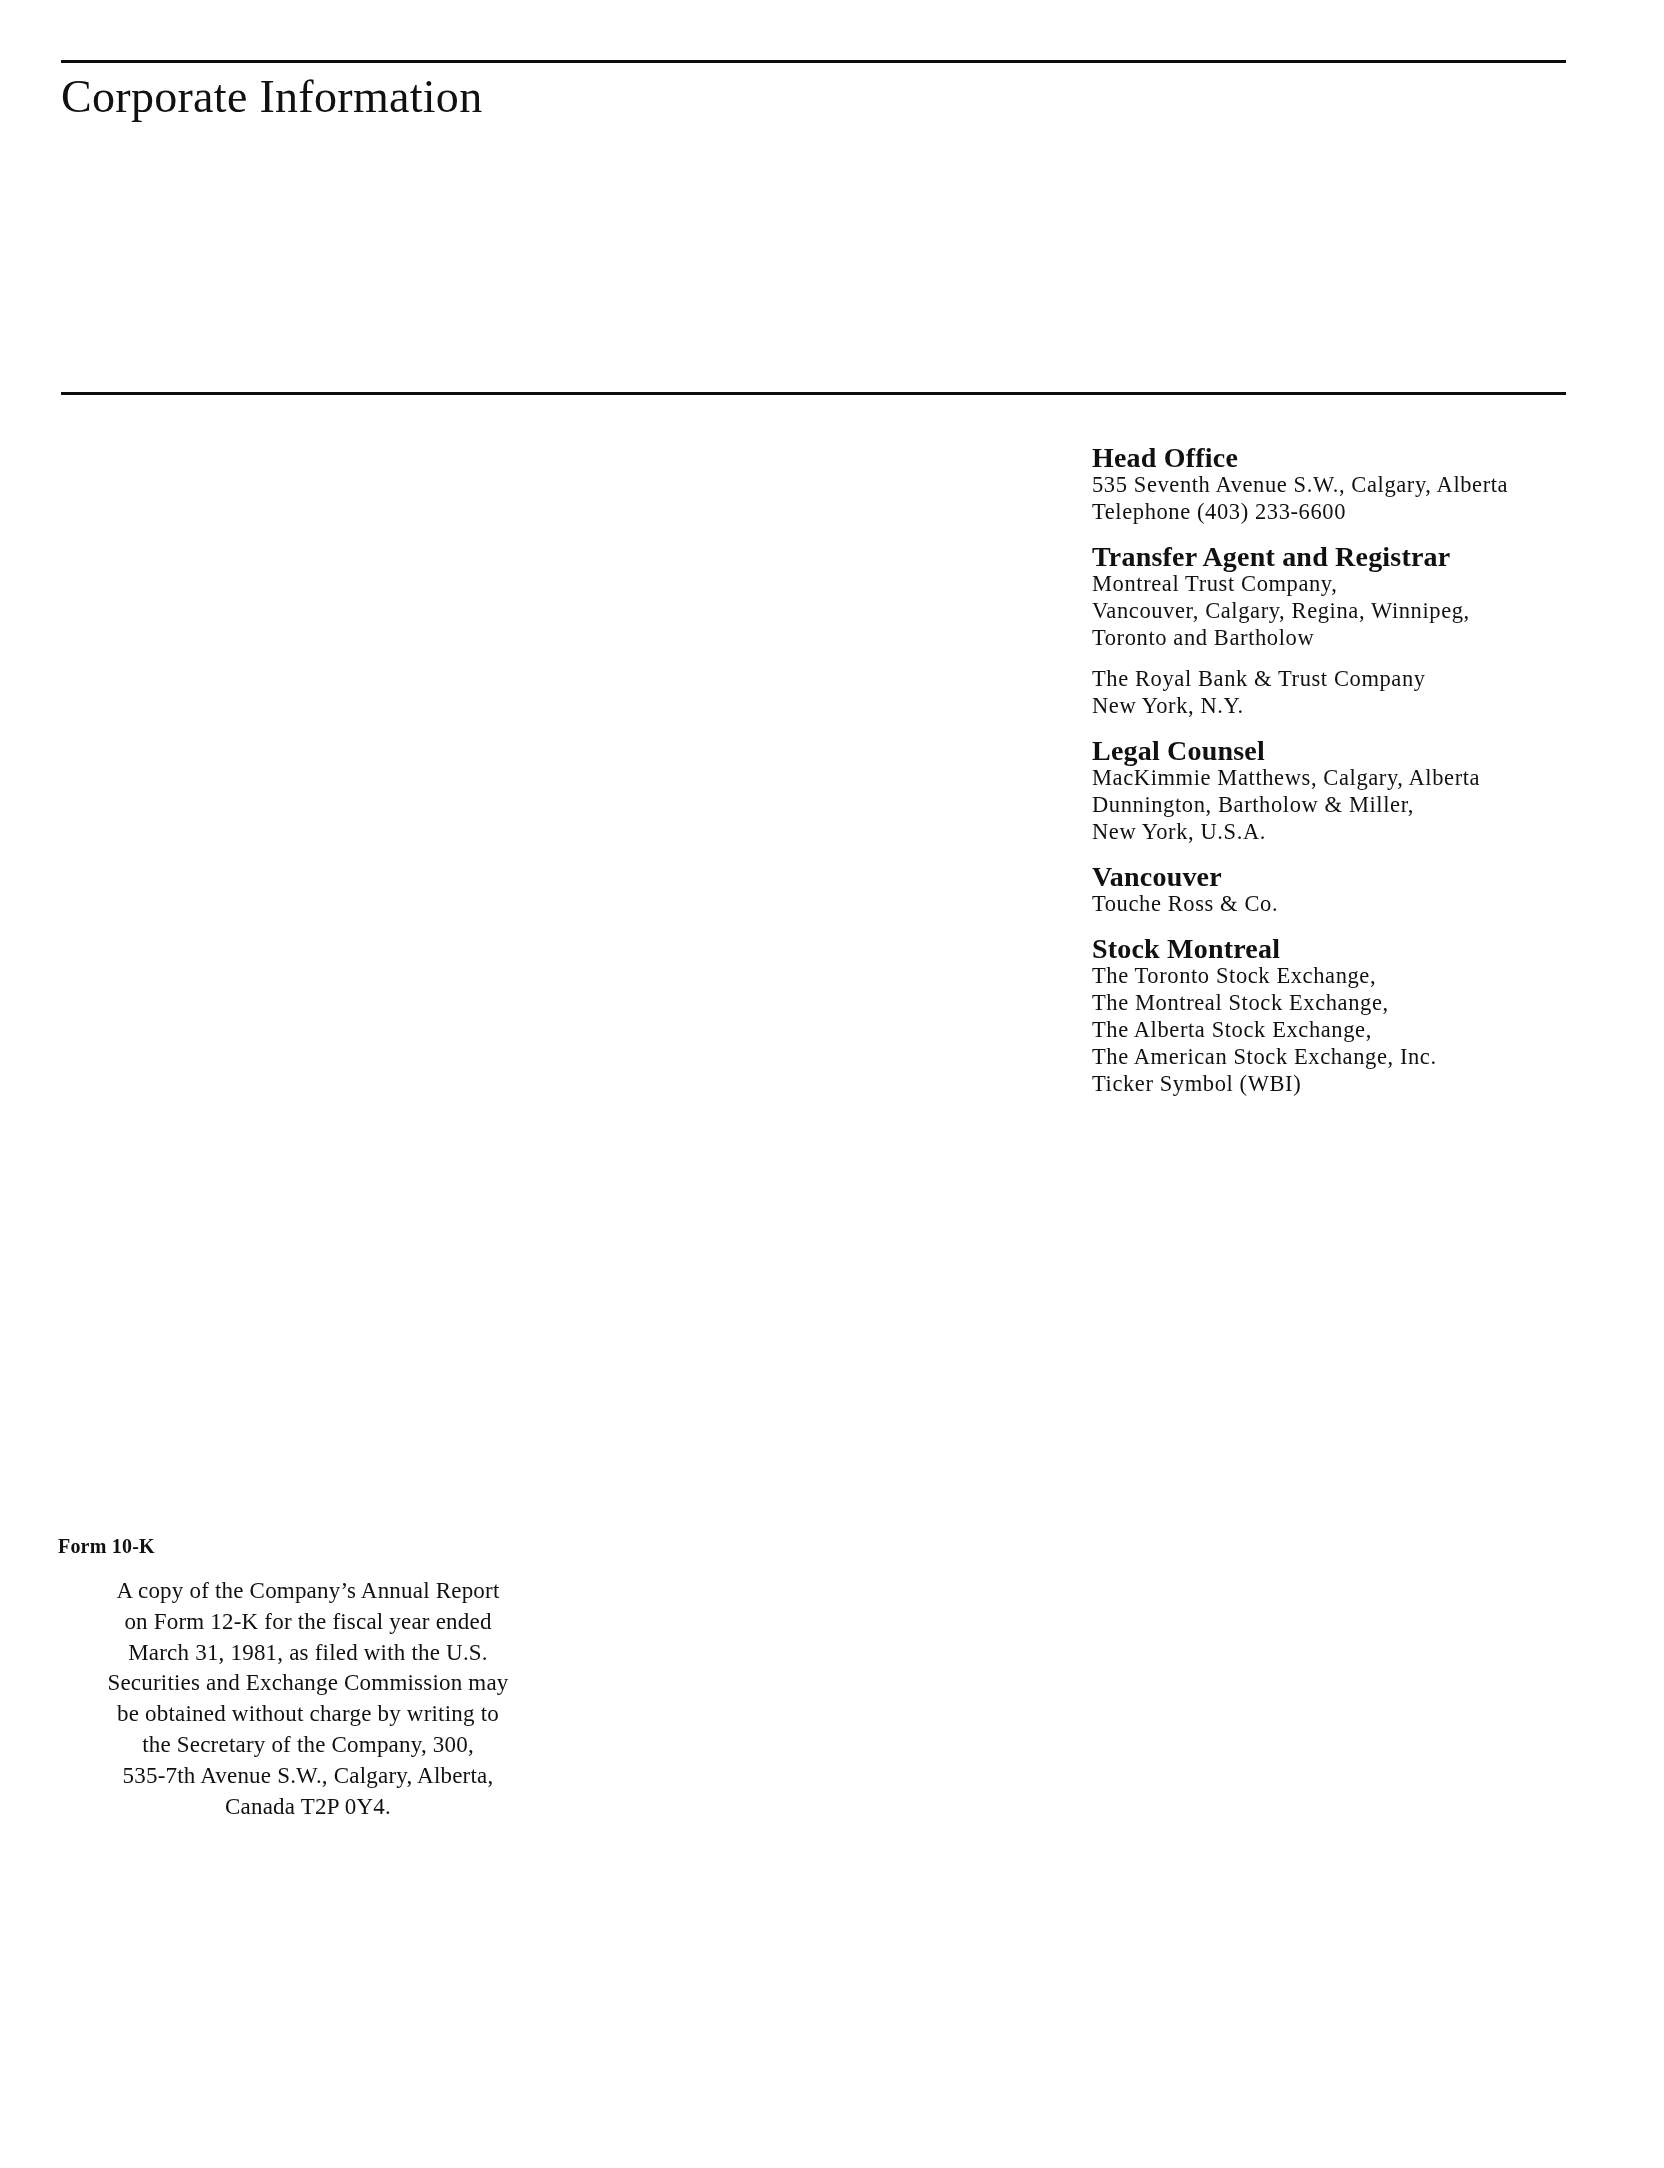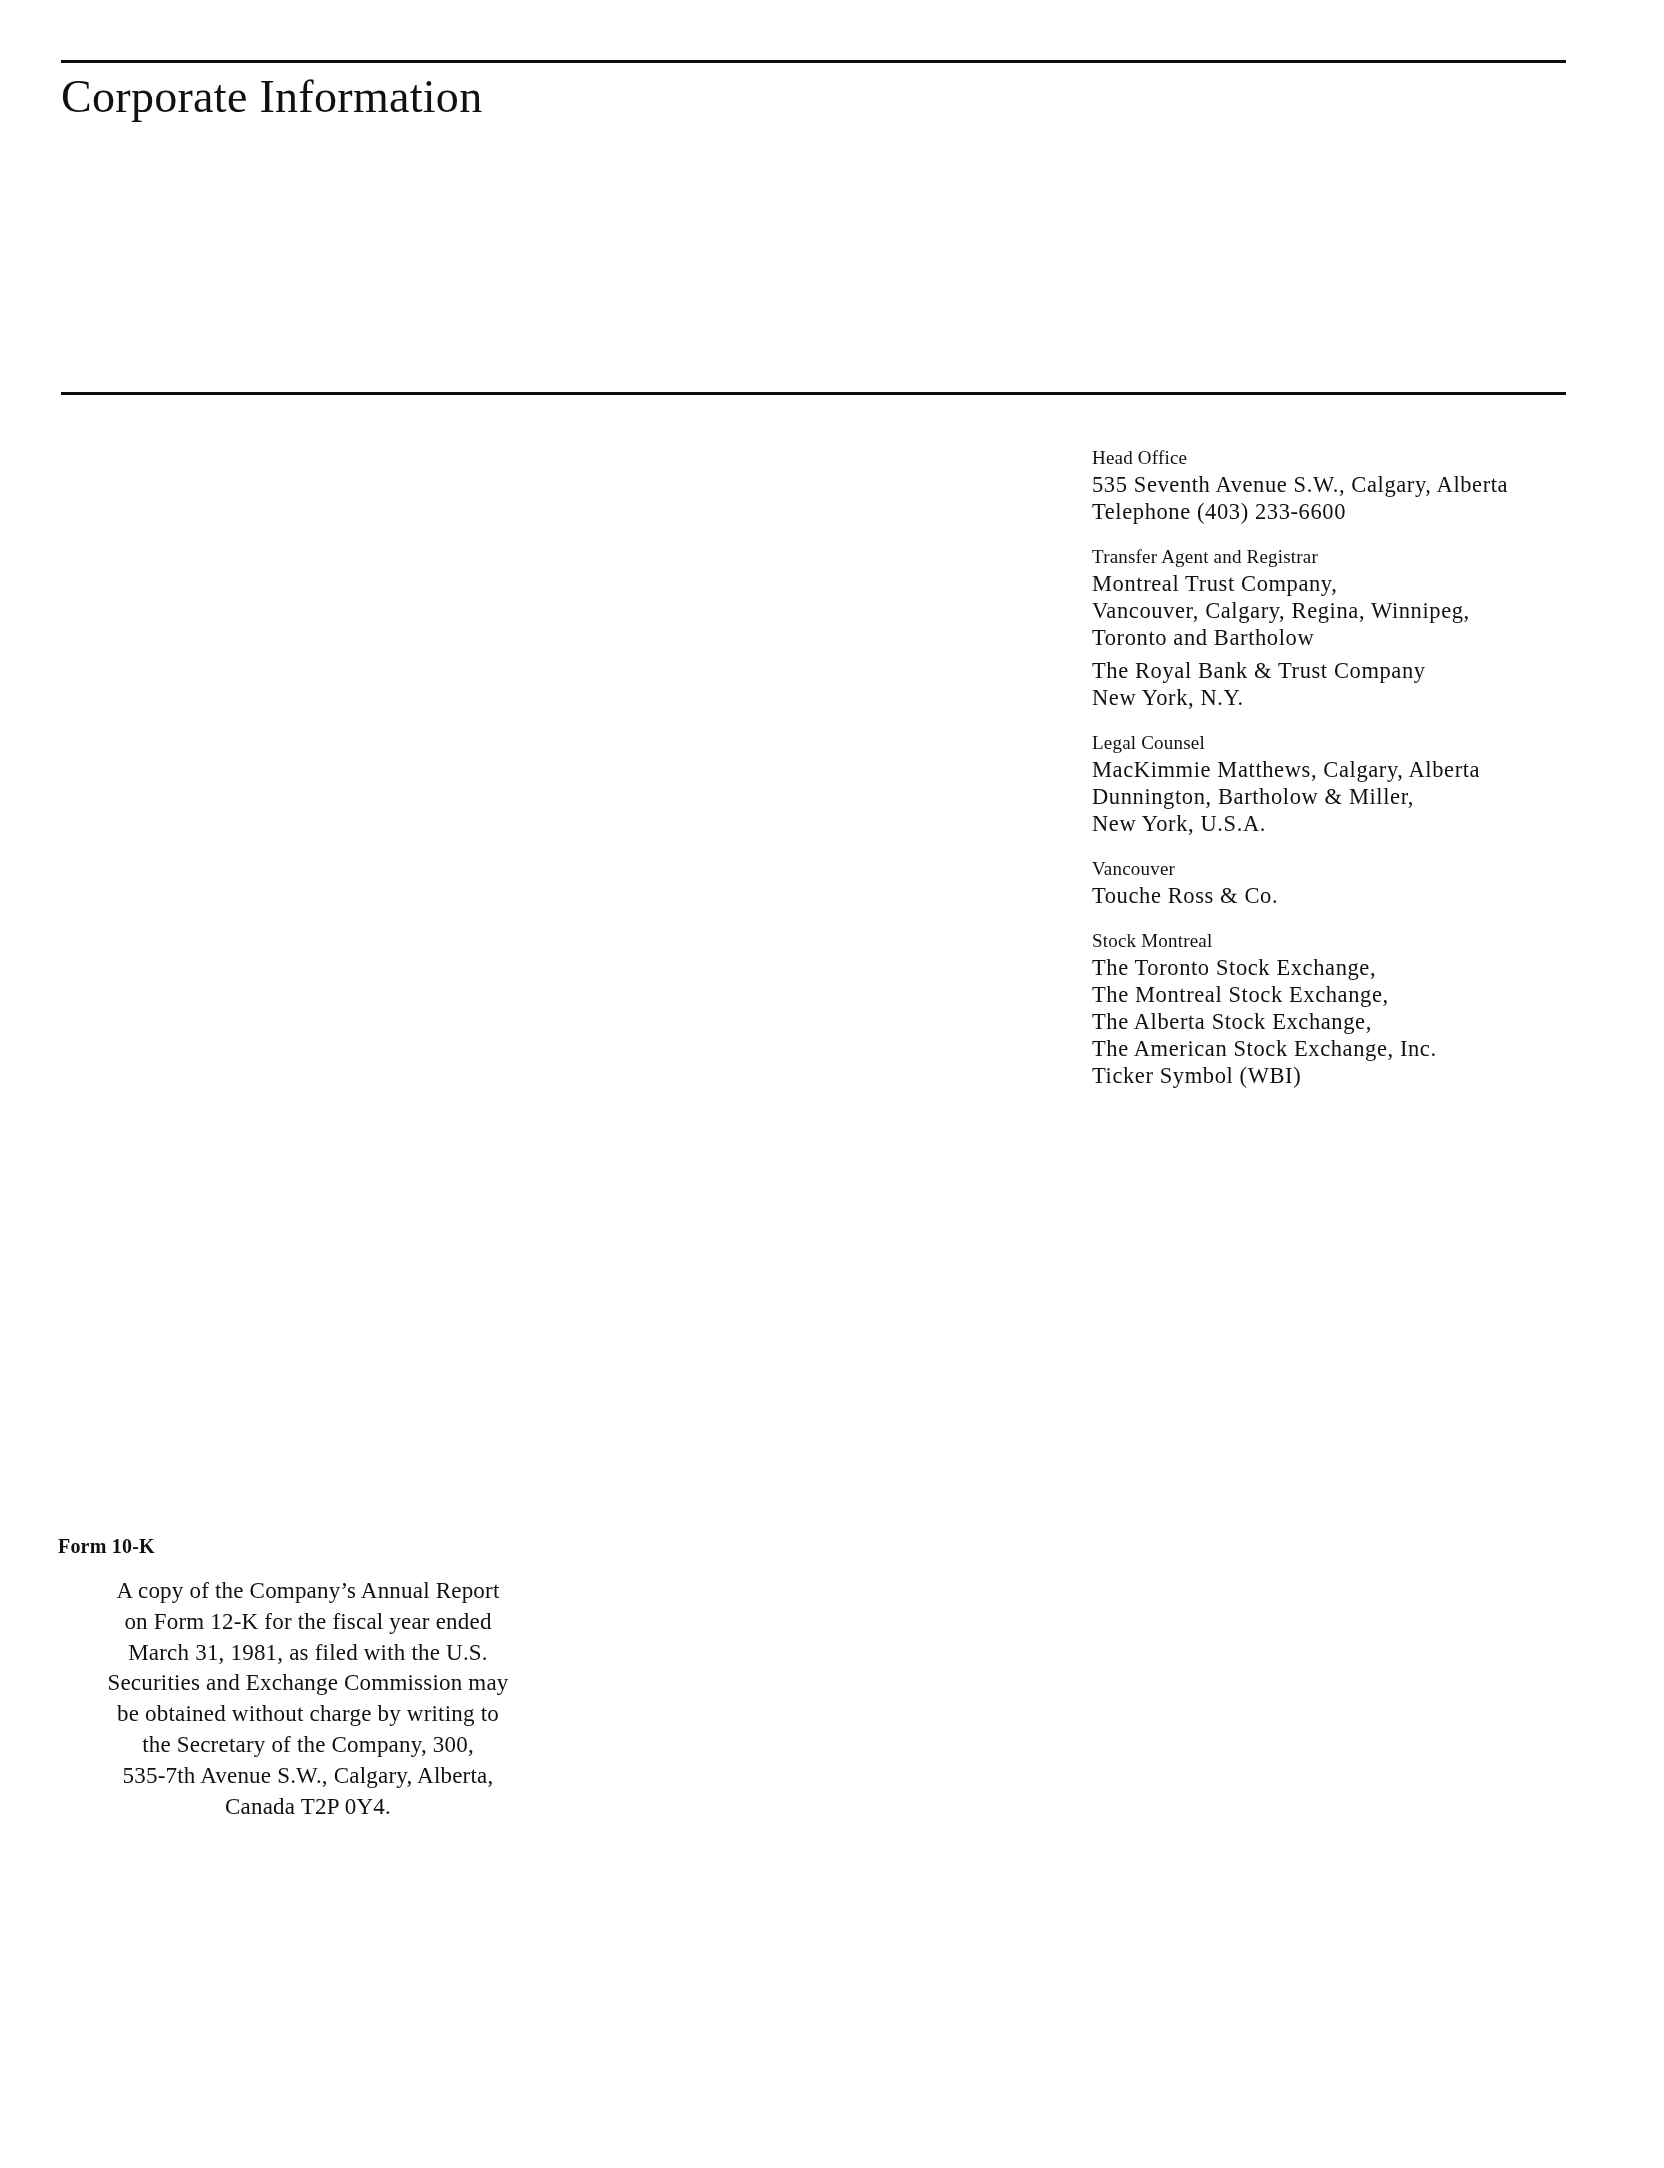--- a/index.html
+++ b/index.html
@@ -12,23 +12,23 @@
   .rule.mid { top: 392px; }
   .title {
     position: absolute; left: 61px; top: 70px;
     font-size: 46px; font-weight: normal; letter-spacing: 0.3px; margin: 0;
   }
   .right-col {
     position: absolute; left: 1092px; top: 444px; width: 520px;
     font-size: 22.5px; line-height: 27px; letter-spacing: 0.6px;
   }
   .section { margin: 0 0 18px 0; }
-  .section h3 { margin: 0; font-size: 19px; font-weight: normal; line-height: 27px; letter-spacing: 0.2px; }
+  .section h3 { margin: 0; font-size: 28px; font-weight: bold; line-height: 27px; letter-spacing: 0.2px; }
   .section .line { display: block; }
-  .section .sub { margin-top: 6px; }
+  .section .sub { margin-top: 14px; }
   .left-block {
     position: absolute; left: 58px; top: 1532px; width: 500px;
     font-size: 23px; line-height: 30.8px; letter-spacing: 0.2px;
   }
   .left-block h3 { margin: 0 0 16px 0; font-size: 20px; font-weight: bold; line-height: 28px; }
   .left-block .line { display: block; text-align: center; }
 </style>
 </head>
 <body>
 

